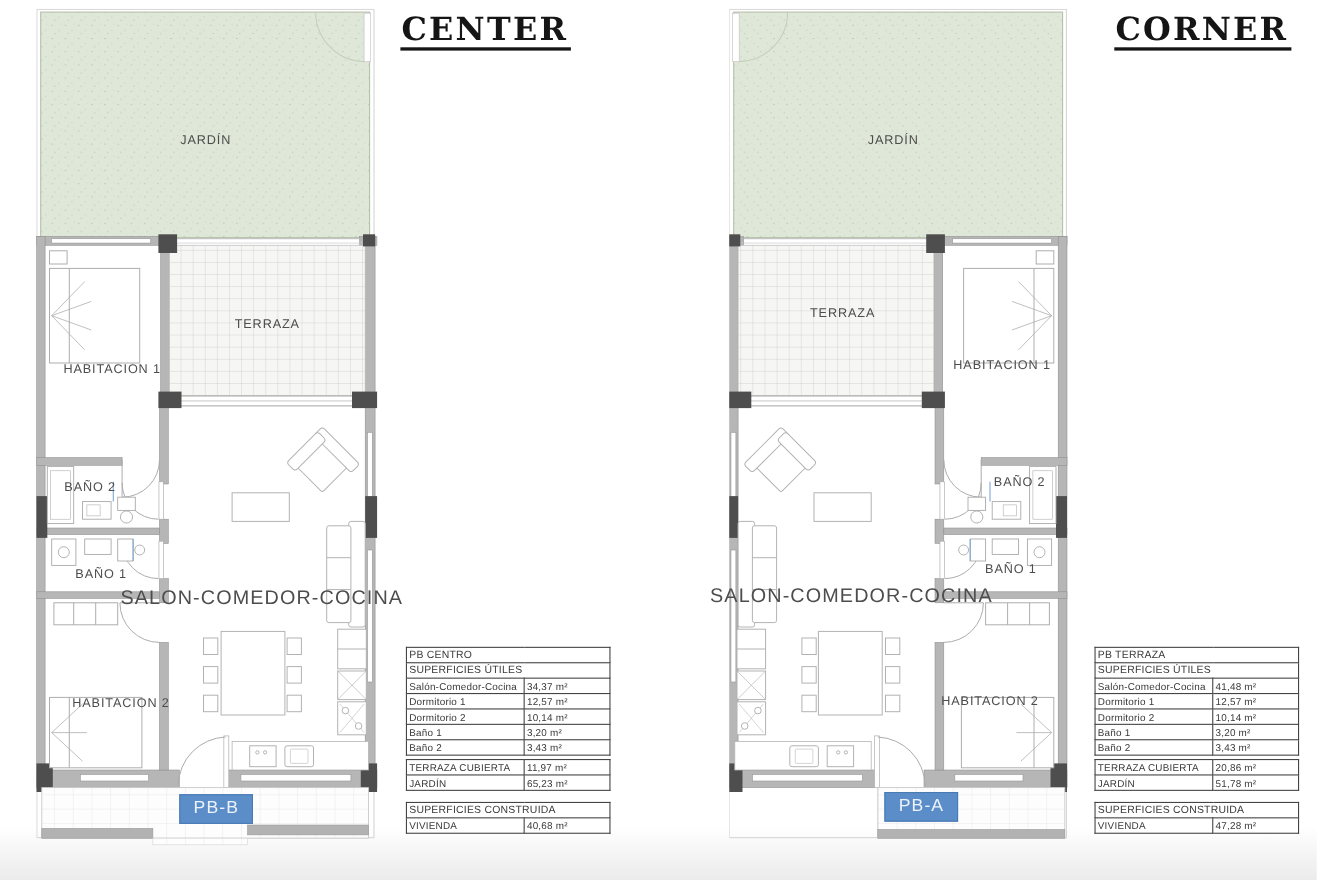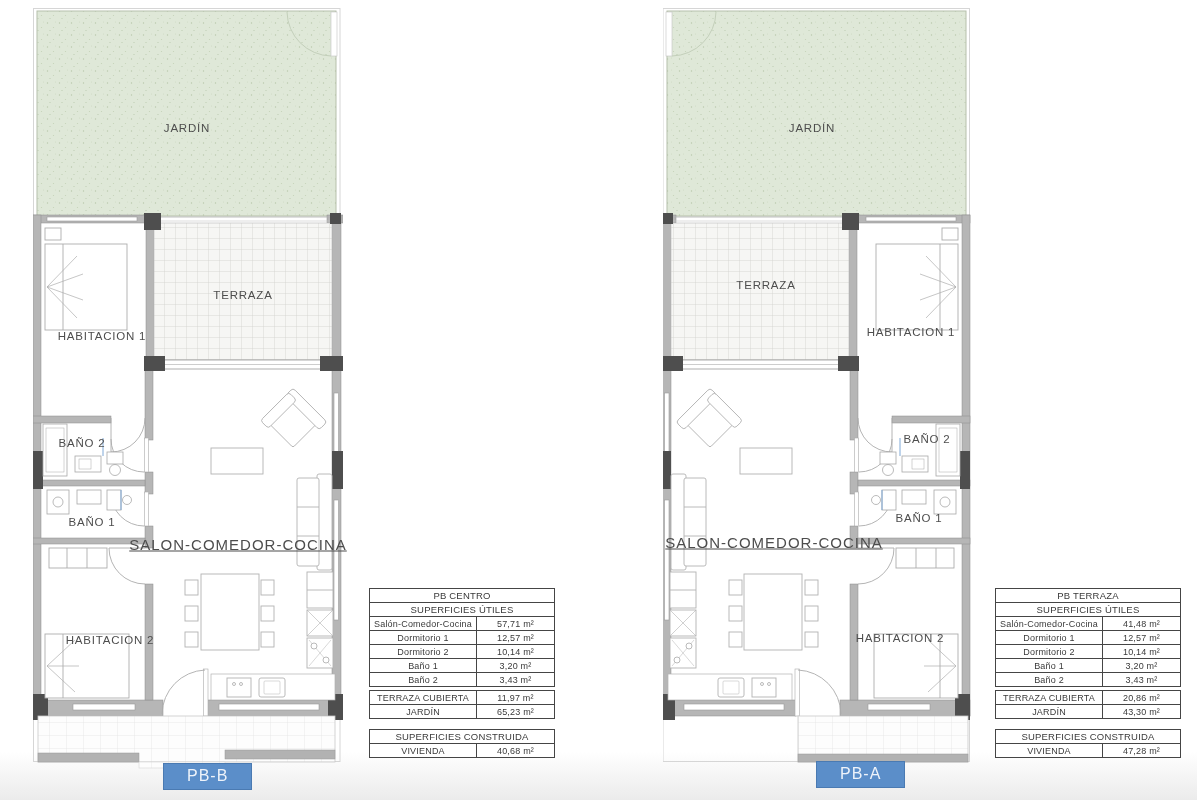--- a/index.html
+++ b/index.html
@@ -6,26 +6,26 @@
   body{font-family:"Liberation Sans",sans-serif;}
   .stage{position:relative;width:1197px;height:800px;overflow:hidden;
          background:linear-gradient(180deg,#ffffff 0%,#ffffff 94%,#ebebeb 100%);}
   .plan{position:absolute;top:8px;width:310px;height:762px;}
   .plan svg{position:absolute;left:0;top:0;}
   .plan-title{position:absolute;top:10px;font-family:"DejaVu Serif",serif;font-weight:bold;
               font-size:29px;letter-spacing:2px;color:#151515;border-bottom:3px solid #151515;
               line-height:1.12;padding:0 3px 1px 1px;white-space:nowrap;}
   .rlabel{position:absolute;transform:translate(-50%,-50%);font-size:11.5px;color:#4d4d4d;
           letter-spacing:0.8px;white-space:nowrap;}
-  .rlabel.lg{font-size:15px;letter-spacing:1px;text-decoration:underline;}
+  .rlabel.lg{font-size:18px;letter-spacing:1px;}
   .unit{position:absolute;background:#5b8ec9;border:1px solid #4a7ab2;color:#eef3fa;
-        font-size:16px;letter-spacing:1px;padding:3px 23px 4px;margin-top:41px;}
+        font-size:16px;letter-spacing:1px;padding:3px 12px 4px;}
   table.t{position:absolute;border-collapse:collapse;width:185px;table-layout:fixed;
           color:#3a3a3a;background:#fff;}
-  table.t td{border:1px solid #454545;text-align:center;font-size:9px;letter-spacing:0.2px;
+  table.t td{border:1px solid #454545;text-align:left;font-size:9px;letter-spacing:0.2px;
              padding:1px 2px;height:11px;overflow:hidden;white-space:nowrap;}
   table.t td.hd{font-size:9.5px;}
   table.t col.c1{width:107px;} table.t col.c2{width:78px;}
 </style>
 </head>
 <body>
 
 <div class="stage">
 
   <svg width="0" height="0" style="position:absolute" xmlns="http://www.w3.org/2000/svg" xmlns:xlink="http://www.w3.org/1999/xlink" aria-hidden="true">
@@ -191,54 +191,56 @@
     </svg>
     <div class="rlabel" style="left:154px;top:120px">JARDÍN</div>
     <div class="rlabel" style="left:210px;top:287px">TERRAZA</div>
     <div class="rlabel" style="left:69px;top:328px">HABITACION 1</div>
     <div class="rlabel" style="left:49px;top:435px">BAÑO 2</div>
     <div class="rlabel" style="left:59px;top:514px">BAÑO 1</div>
     <div class="rlabel lg" style="left:205px;top:536px">SALON-COMEDOR-COCINA</div>
     <div class="rlabel" style="left:77px;top:632px">HABITACION 2</div>
     <div class="unit" style="left:130px;top:714px">PB-B</div>
   </div>
+  <div class="plan-title" style="left:364px">CENTER</div>
 
   <div class="plan" style="left:663px">
     <svg width="310" height="762" viewBox="0 0 310 762" xmlns="http://www.w3.org/2000/svg" xmlns:xlink="http://www.w3.org/1999/xlink">
       <use href="#apt" xlink:href="#apt" transform="translate(307,0) scale(-1,1)"></use>
       <g>
         <rect x="135" y="708" width="170" height="46" fill="url(#wtiles)" stroke="#c8c8c8" stroke-width="0.8"></rect>
         <rect x="135" y="746" width="170" height="8" fill="#b2b2b2" stroke="#999999" stroke-width="0.5"></rect>
       </g>
     </svg>
     <div class="rlabel" style="left:149px;top:120px">JARDÍN</div>
     <div class="rlabel" style="left:103px;top:277px">TERRAZA</div>
     <div class="rlabel" style="left:248px;top:324px">HABITACION 1</div>
     <div class="rlabel" style="left:264px;top:431px">BAÑO 2</div>
     <div class="rlabel" style="left:256px;top:510px">BAÑO 1</div>
     <div class="rlabel lg" style="left:111px;top:534px">SALON-COMEDOR-COCINA</div>
     <div class="rlabel" style="left:237px;top:630px">HABITACION 2</div>
-    <div class="unit" style="left:153px;top:712px">PB-A</div>
+    <div class="unit" style="left:141px;top:712px">PB-A</div>
   </div>
+  <div class="plan-title" style="left:1013px">CORNER</div>
 
   <table class="t" style="left:369px;top:588px">
     <colgroup>
         <col class="c1">
         <col class="c2">
       </colgroup>
     <tbody>
         <tr>
           <td colspan="2" class="hd">PB CENTRO</td>
         </tr>
     <tr>
           <td colspan="2" class="hd">SUPERFICIES ÚTILES</td>
         </tr>
     <tr>
           <td>Salón-Comedor-Cocina</td>
-          <td>57,71 m²</td>
+          <td>34,37 m²</td>
         </tr>
     <tr>
           <td>Dormitorio 1</td>
           <td>12,57 m²</td>
         </tr>
     <tr>
           <td>Dormitorio 2</td>
           <td>10,14 m²</td>
         </tr>
     <tr>
@@ -322,21 +324,21 @@
         <col class="c1">
         <col class="c2">
       </colgroup>
     <tbody>
         <tr>
           <td>TERRAZA CUBIERTA</td>
           <td>20,86 m²</td>
         </tr>
     <tr>
           <td>JARDÍN</td>
-          <td>43,30 m²</td>
+          <td>51,78 m²</td>
         </tr>
   </tbody>
     </table>
   <table class="t" style="left:995px;top:729px">
     <colgroup>
         <col class="c1">
         <col class="c2">
       </colgroup>
     <tbody>
         <tr>

